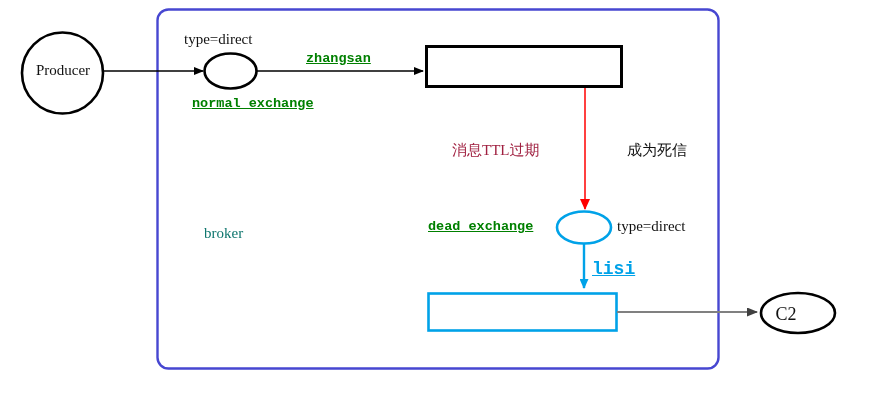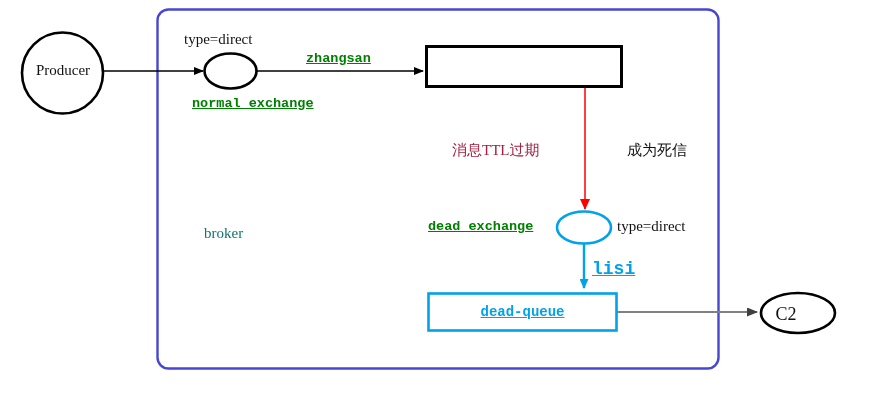--- a/index.html
+++ b/index.html
@@ -70,19 +70,18 @@
   <div class="lbl sans" style="left:591px; top:141px; font-size:15px; color:#111;margin-left:36px;">成为死信</div>
 
   <div class="lbl mono" style="left:428px; top:219px; font-size:13.5px; color:#008000;">dead_exchange</div>
 
   <div class="lbl sans" style="left:452px; top:141px; font-size:15px; color:#a02040;">消息TTL过期</div>
 
   <div class="lbl sans" style="left:617px; top:218px; font-size:15px; color:#111;">type=direct</div>
 
   <div class="lbl mono" style="left:592px; top:259px; font-size:18px; color:#00a2e8;">lisi</div>
 
-  <div class="node-text mono" style="left:429px; top:304px; width:187px; font-size:14px; color:#00a2e8;">dead-queue</div>
 
   <div class="node-text sans" style="left:761px; top:304px; width:50px; font-size:18px; color:#111;">C2</div>
 
   <div class="lbl sans" style="left:204px; top:225px; font-size:15px; color:#0f766e;">broker</div>
 
 </div>
 
 </body></html>

